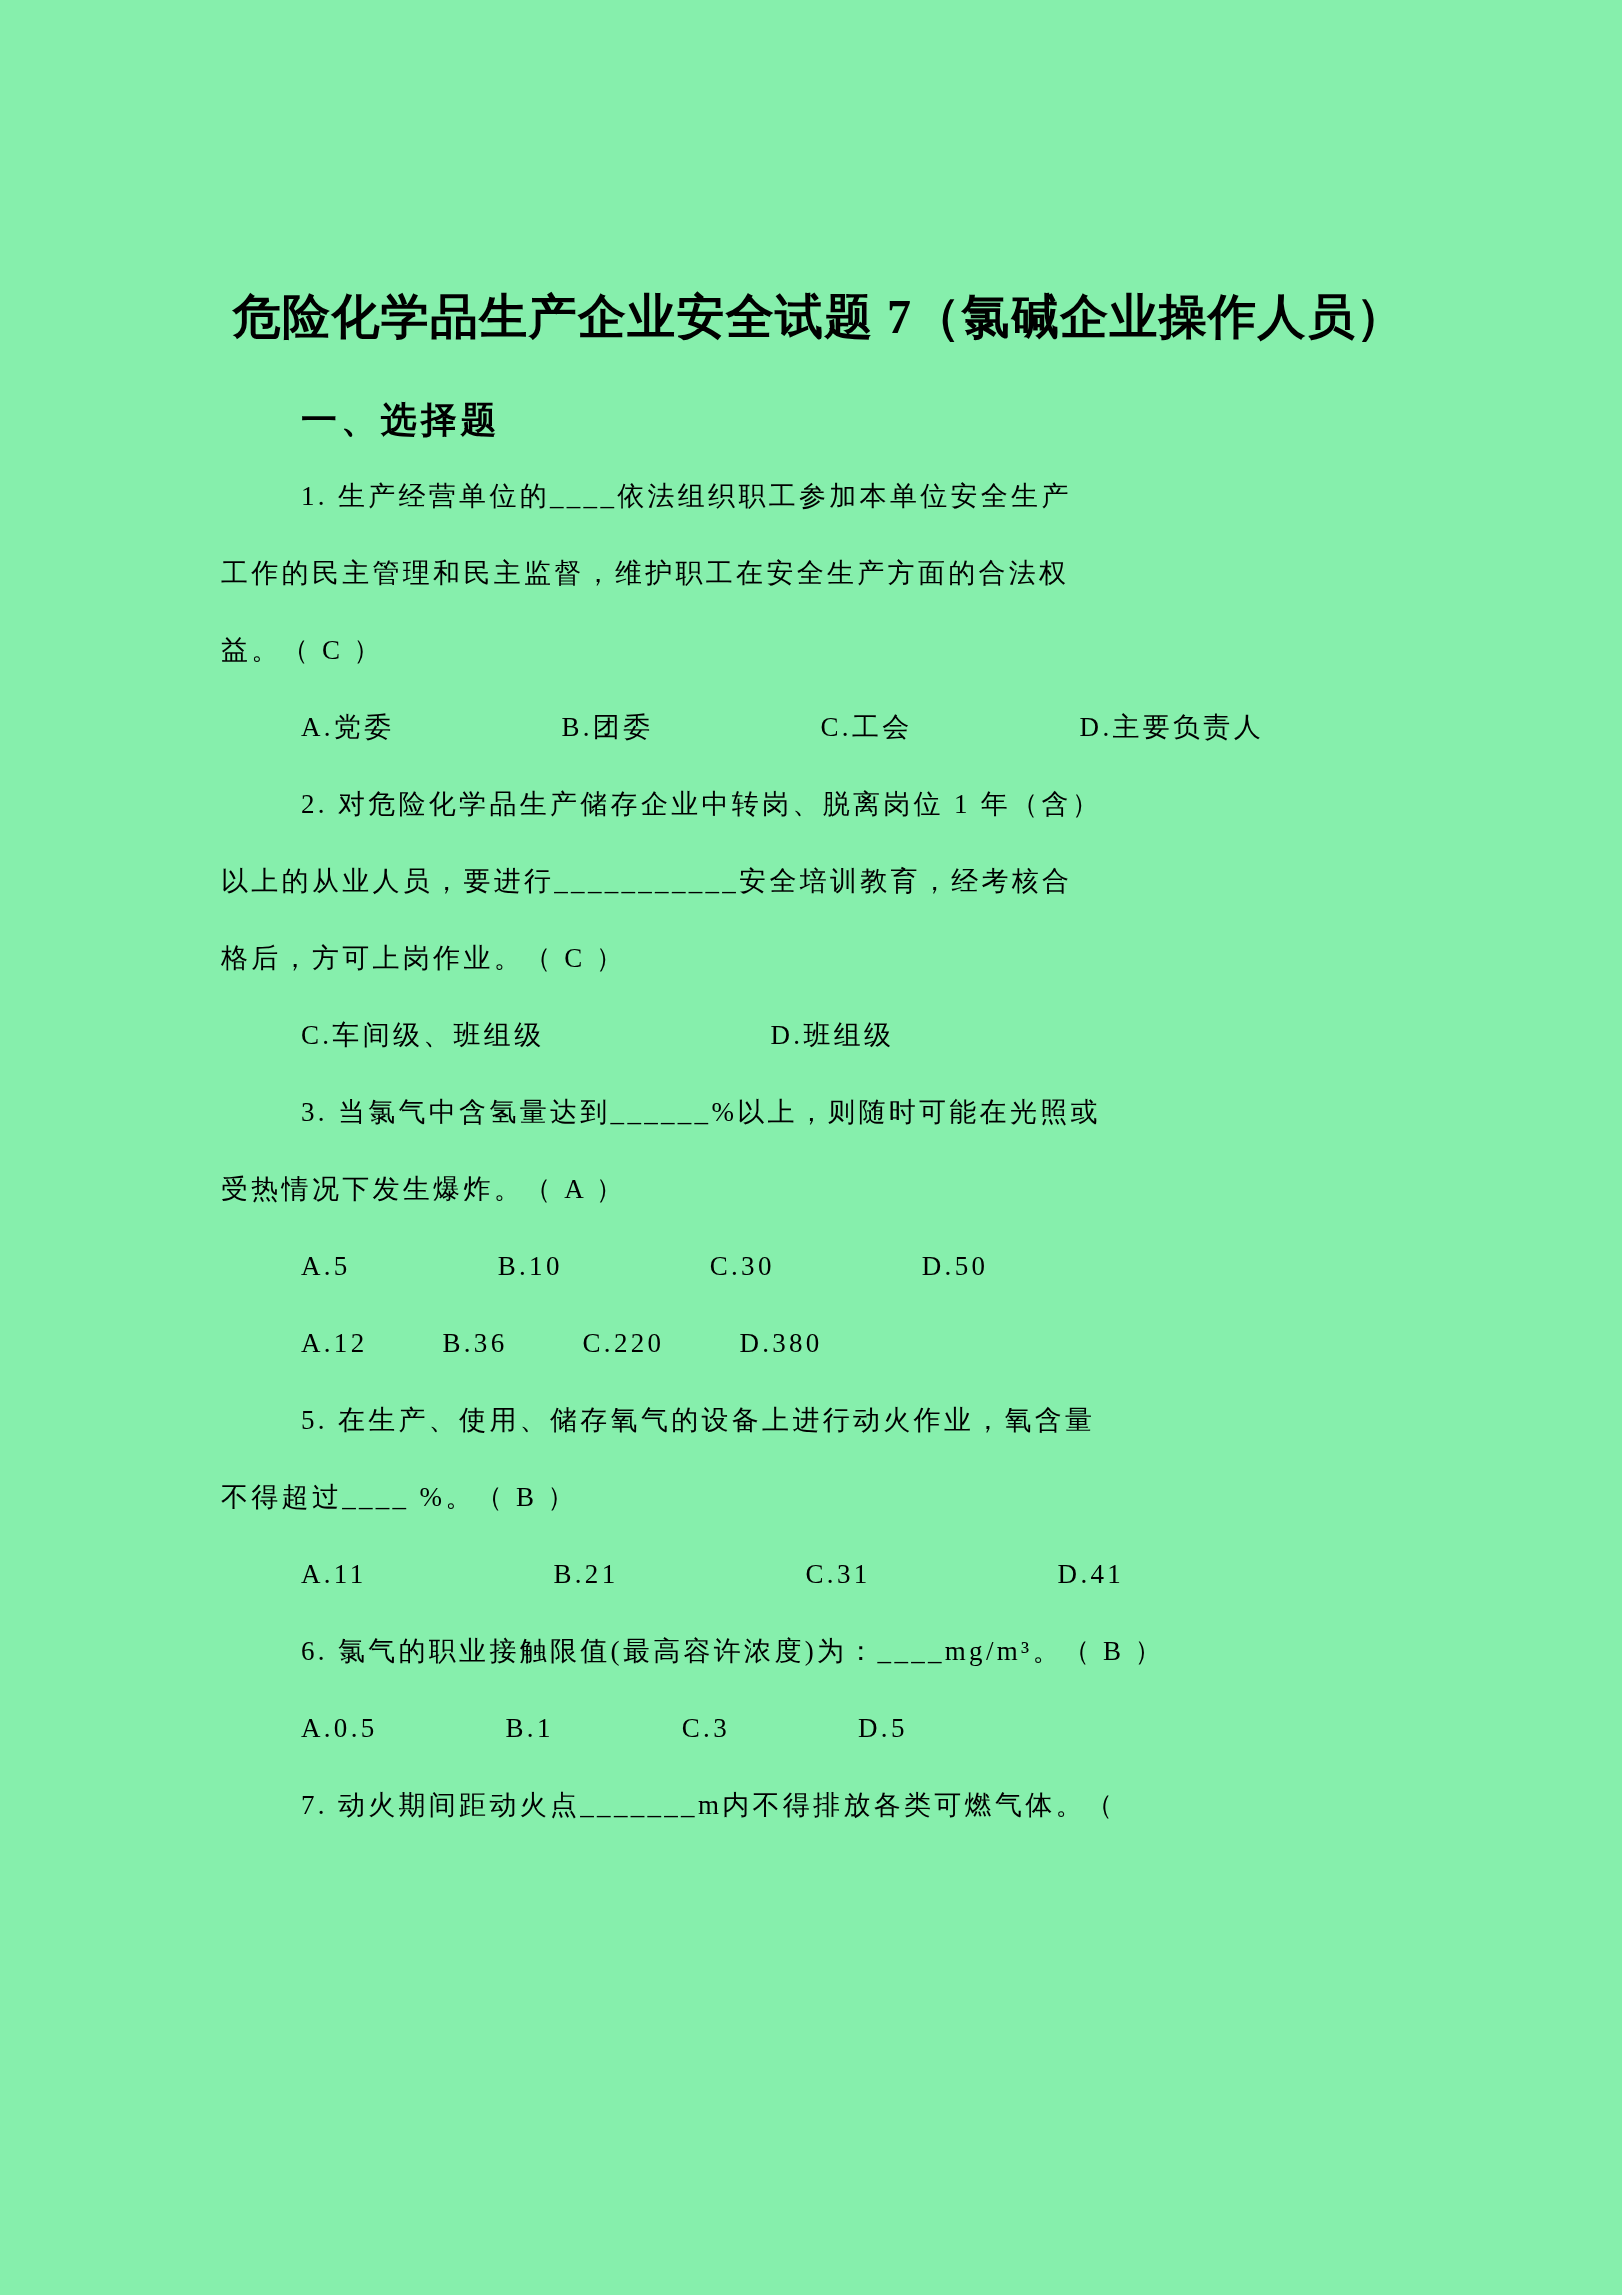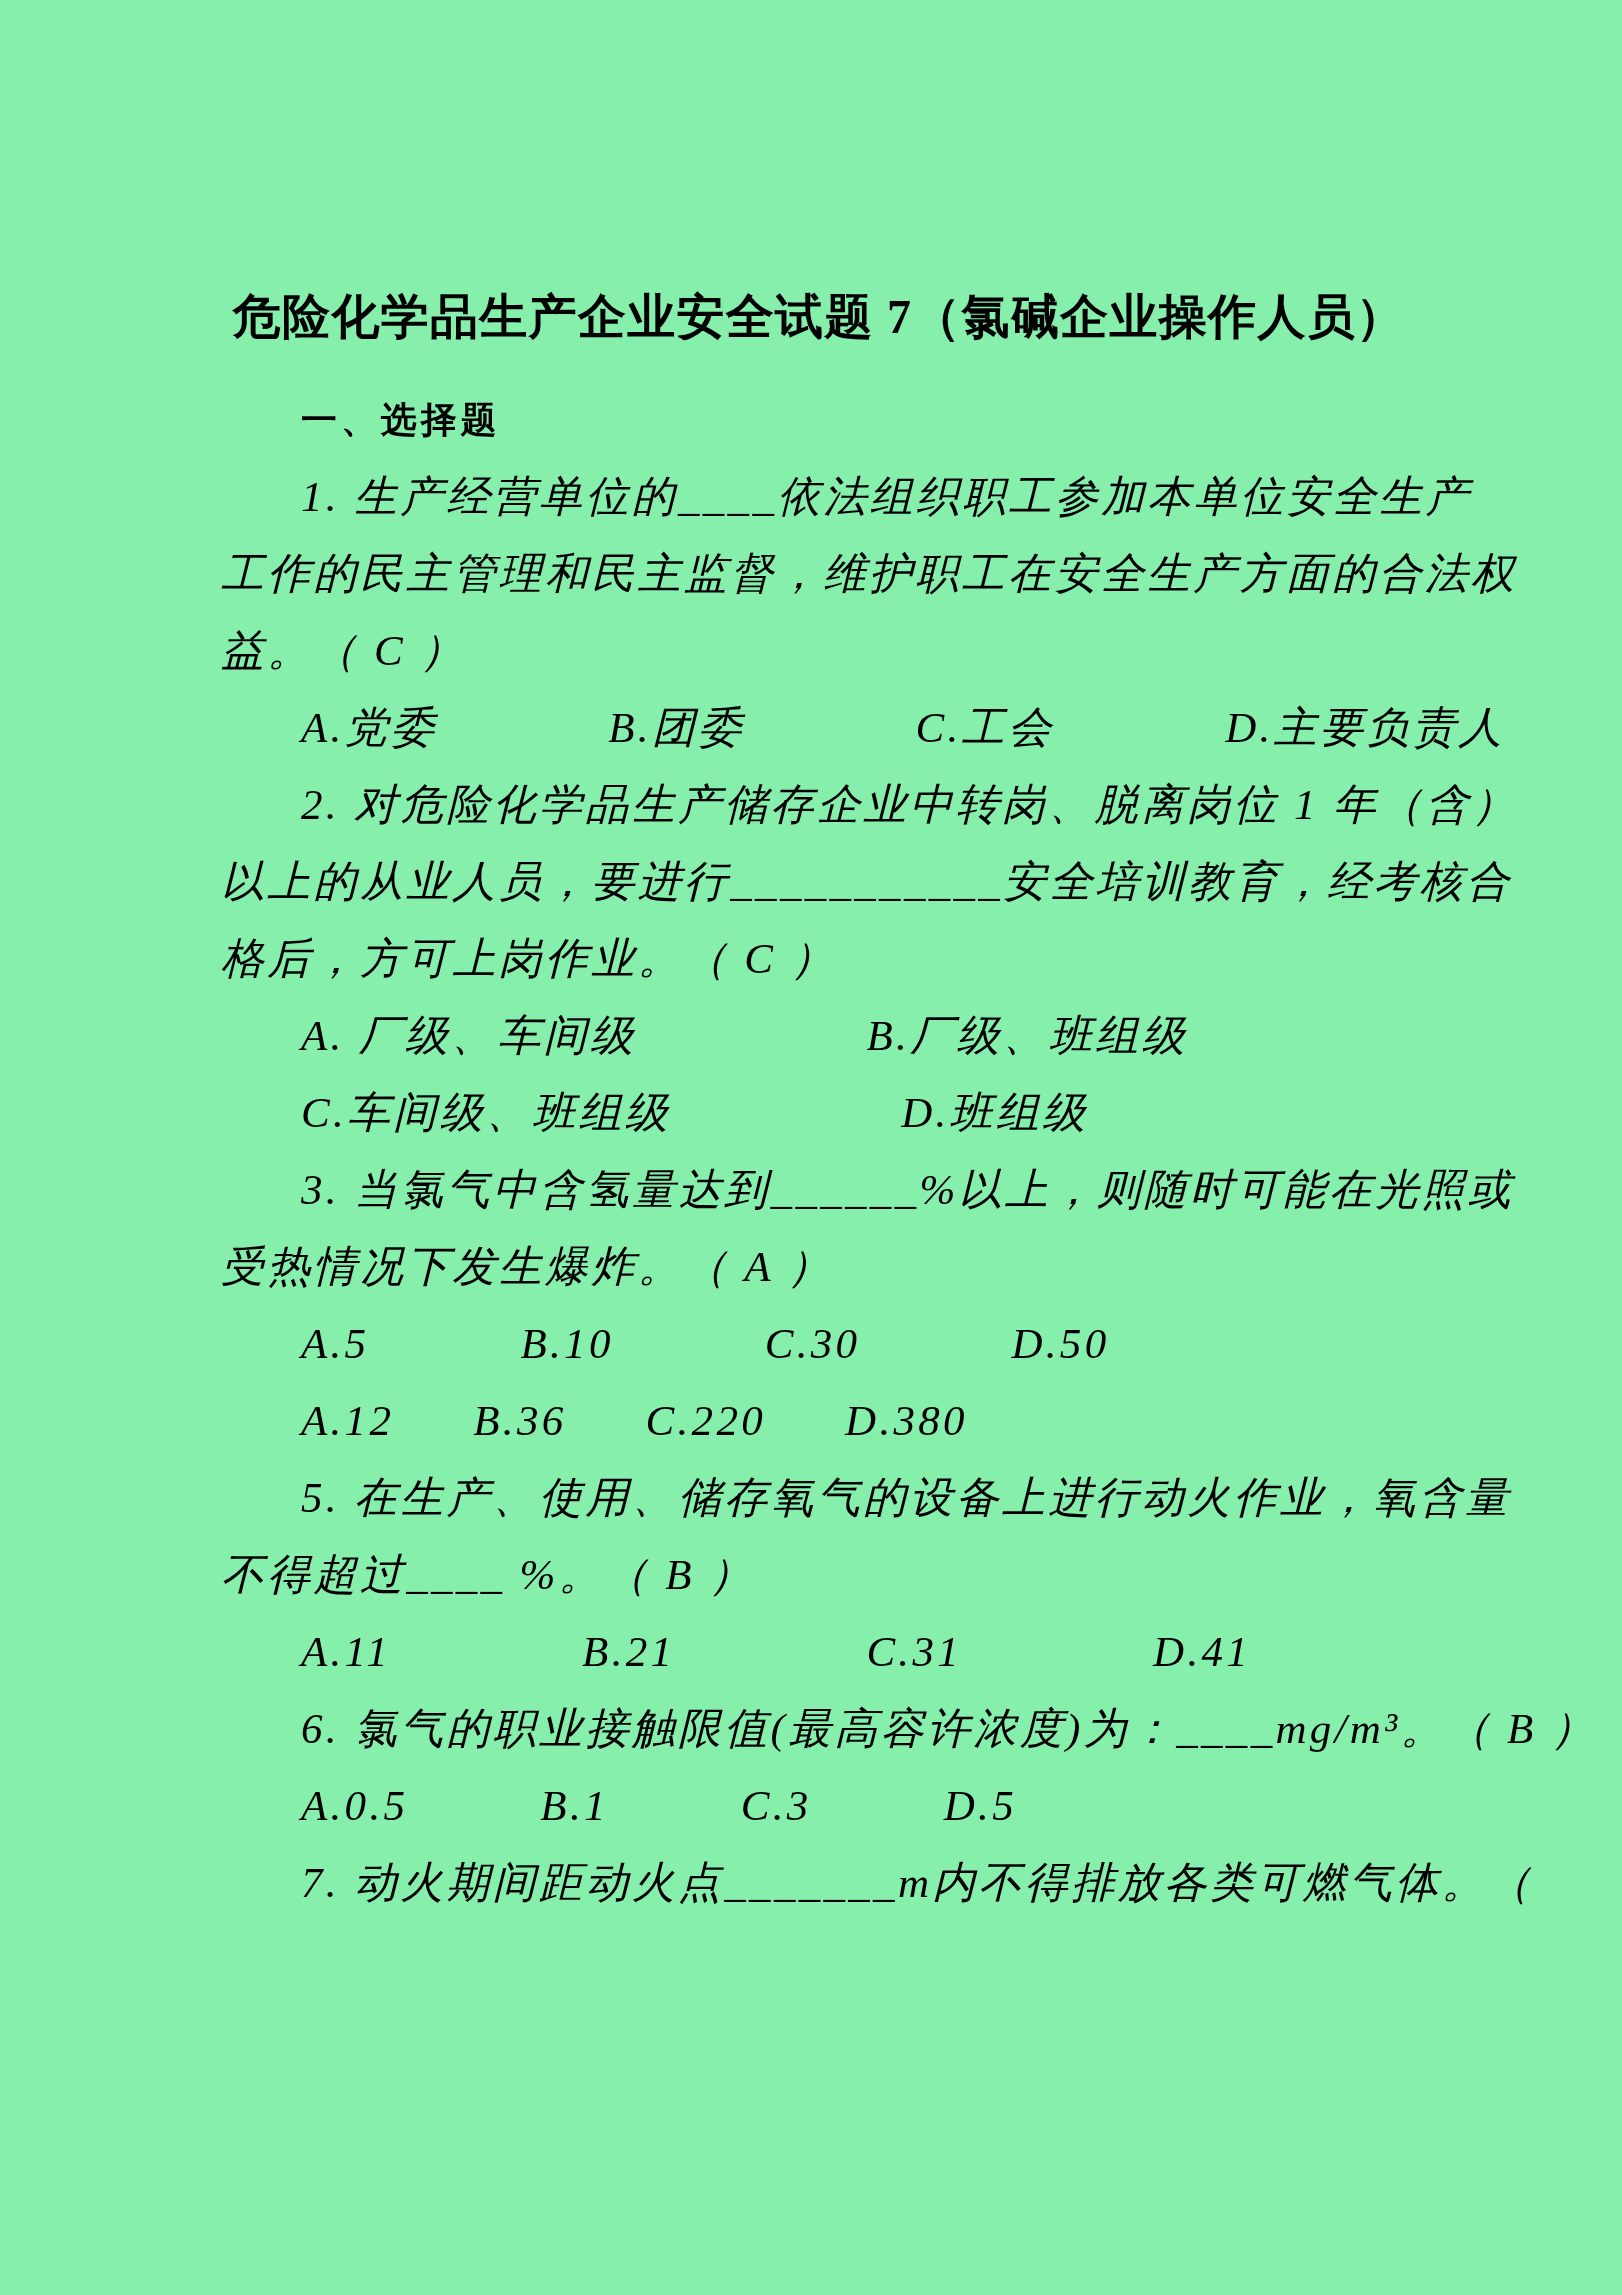--- a/index.html
+++ b/index.html
@@ -34,25 +34,24 @@
     margin: 34px 0 0 0;
     padding-left: 80px;
     font-size: 36px;
     font-weight: bold;
     line-height: 77px;
     letter-spacing: 3.9px;
     font-family: "Liberation Sans", "DejaVu Sans", sans-serif;
   }
   .line {
     margin: 0;
-    font-size: 43px;
+    font-size: 27px;
     line-height: 77px;
     letter-spacing: 3.3px;
     white-space: nowrap;
-    font-style: italic;
   }
   .indent {
     padding-left: 80px;
   }
   .options span {
     display: inline-block;
   }
   .gap-240 span { margin-right: 157px; }
   .gap-330 span { margin-right: 216px; }
   .gap-210 span { margin-right: 137px; }
@@ -79,24 +78,20 @@
       <span>B.团委</span>
       <span>C.工会</span>
       <span>D.主要负责人</span>
     </p>
   </div>
 
   <div>
     <p class="line indent">2. 对危险化学品生产储存企业中转岗、脱离岗位 1 年（含）</p>
     <p class="line">以上的从业人员，要进行___________安全培训教育，经考核合</p>
     <p class="line">格后，方可上岗作业。（ C ）</p>
-    <p class="line indent options gap-330">
-      <span>A. 厂级、车间级</span>
-      <span>B.厂级、班组级</span>
-    </p>
     <p class="line indent options gap-330">
       <span>C.车间级、班组级</span>
       <span>D.班组级</span>
     </p>
   </div>
 
   <div>
     <p class="line indent">3. 当氯气中含氢量达到______%以上，则随时可能在光照或</p>
     <p class="line">受热情况下发生爆炸。（ A ）</p>
     <p class="line indent options gap-210">

